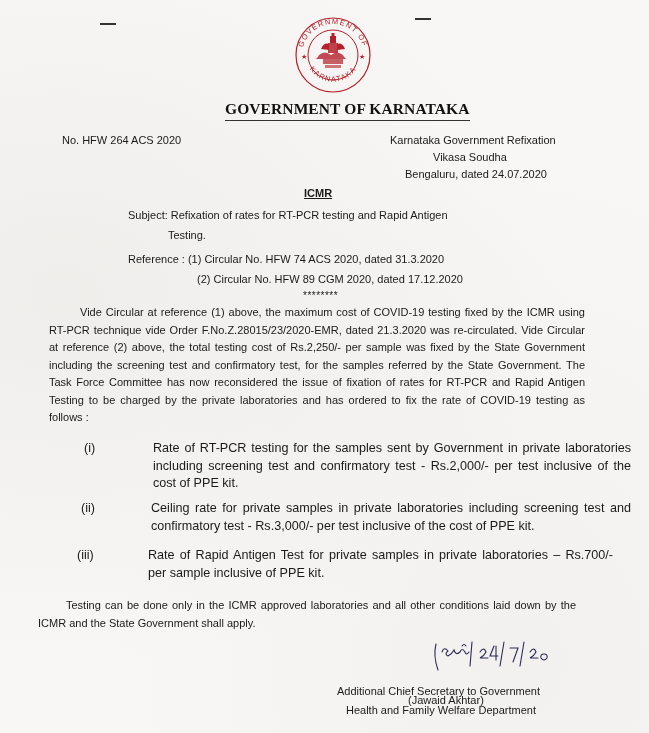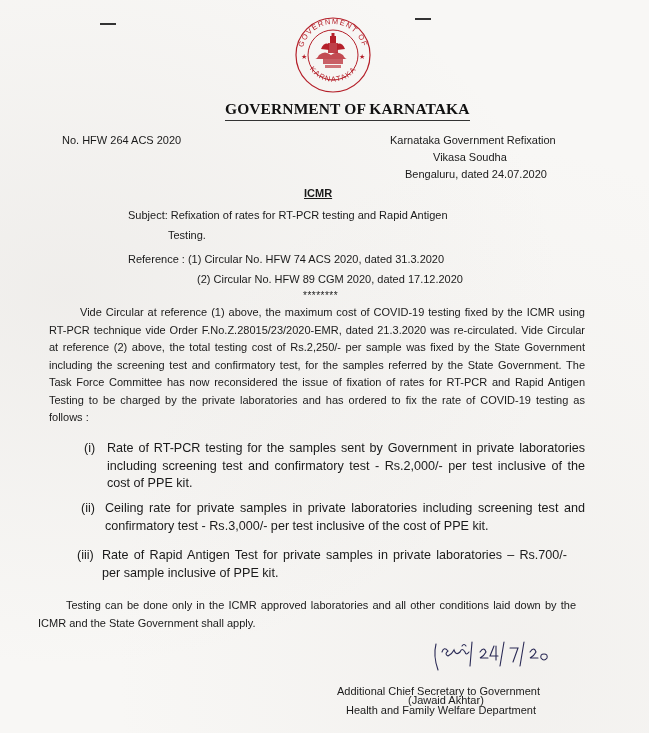--- a/index.html
+++ b/index.html
@@ -89,20 +89,21 @@
       line-height: 17.5px;
       color: #1a1a1a;
     }
     .li-num {
       position: absolute;
       white-space: nowrap;
     }
     .li-body {
       position: absolute;
       text-align: justify;
+      margin-left: 46px;
     }
     .li1 { top: 440px; }
     .li1 .li-num { left: 84px; }
     .li1 .li-body { left: 107px; width: 478px; }
 
     .li2 { top: 500px; }
     .li2 .li-num { left: 81px; }
     .li2 .li-body { left: 105px; width: 480px; }
 
     .li3 { top: 547px; }

